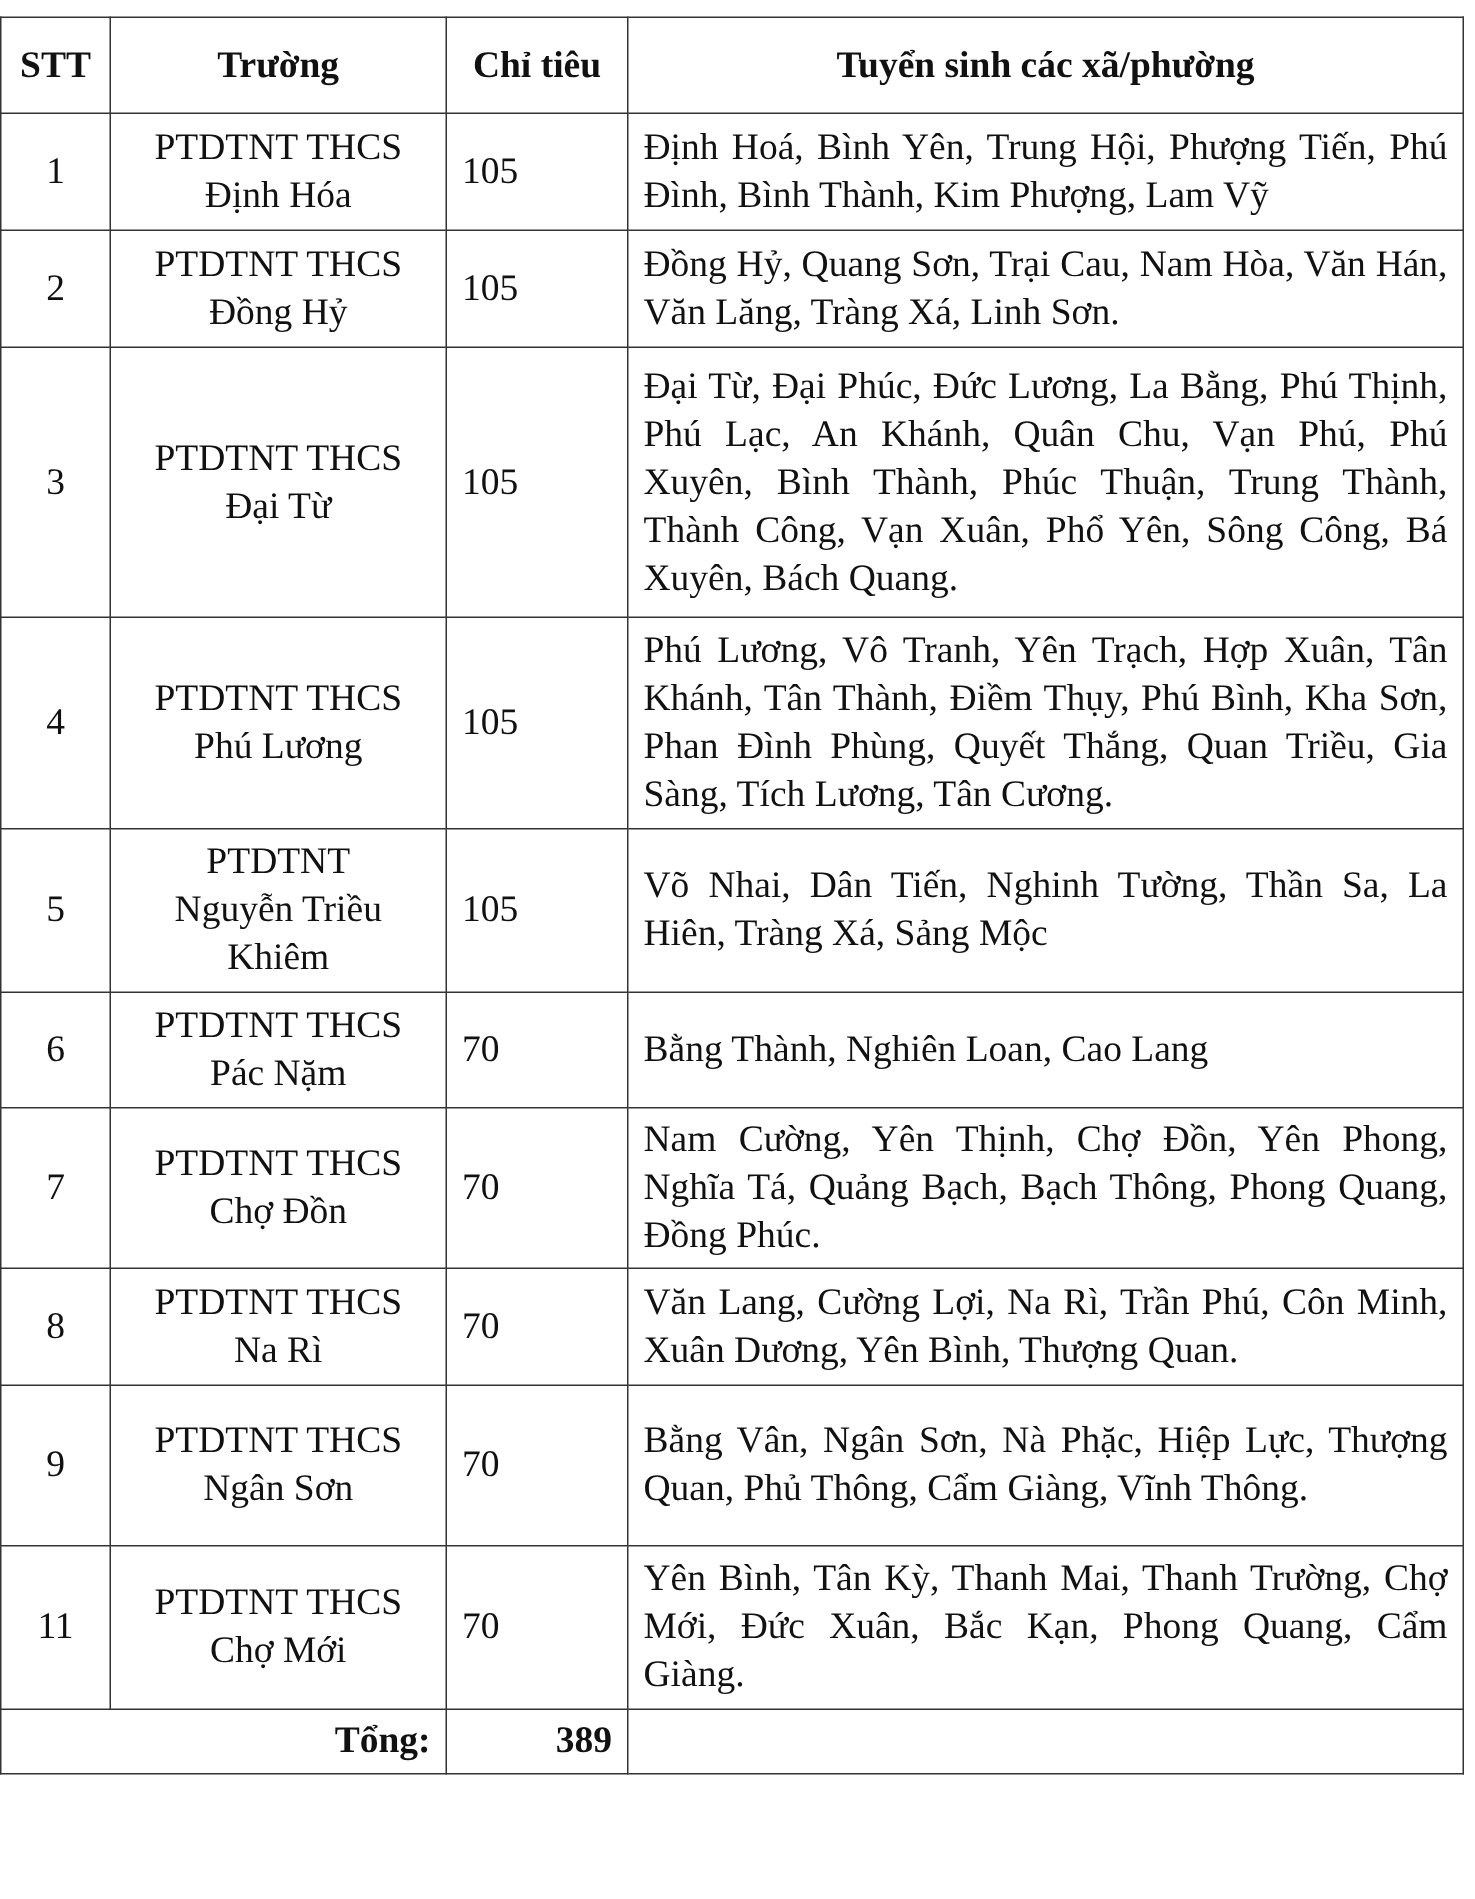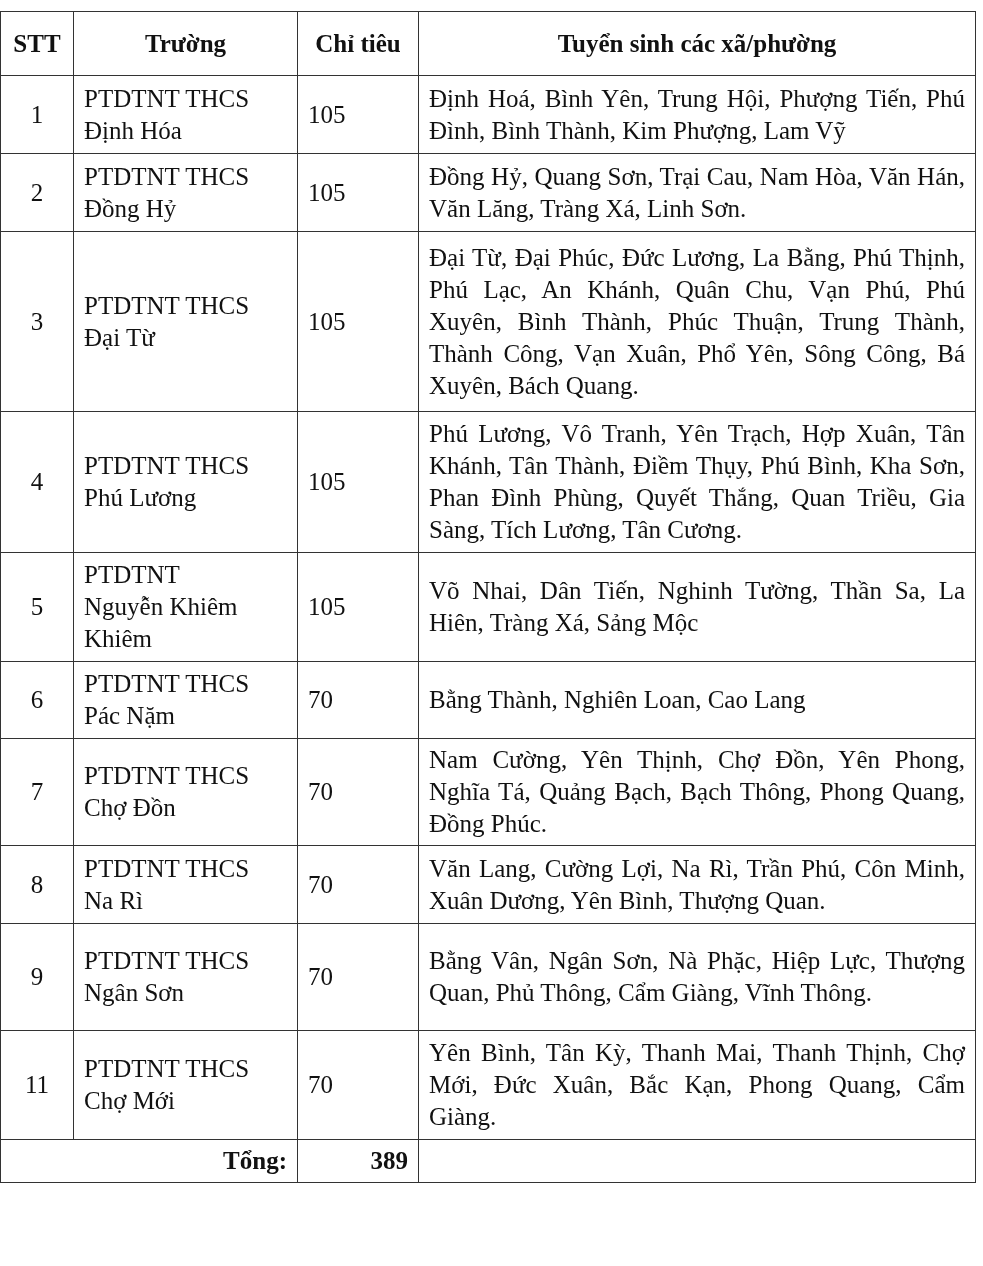--- a/index.html
+++ b/index.html
@@ -22,21 +22,21 @@
     table.main th {
       font-weight: bold;
       height: 63px;
     }
     td.stt { text-align: center; padding: 0 4px; }
     td.school { text-align: left; }
     td.quota { text-align: left; }
     td.areas { text-align: justify; padding: 0 10px; }
     td.total-label, td.total-value { font-weight: bold; text-align: right; }
     tr.total td { height: 42px; }
-    .school-line { display: block; }
+    .school-line { display: block; text-align: center; }
   </style>
 </head>
 <body>
 
 <table class="main">
   <colgroup>
     <col style="width:73px">
     <col style="width:224px">
     <col style="width:121px">
     <col style="width:557px">
@@ -87,21 +87,21 @@
       <span class="school-line">Phú Lương</span>
 
     </td>
     <td class="quota">105</td>
     <td class="areas">Phú Lương, Vô Tranh, Yên Trạch, Hợp Xuân, Tân Khánh, Tân Thành, Điềm Thụy, Phú Bình, Kha Sơn, Phan Đình Phùng, Quyết Thắng, Quan Triều, Gia Sàng, Tích Lương, Tân Cương.</td>
   </tr>
       <tr style="height: 109px;">
     <td class="stt">5</td>
     <td class="school">
       <span class="school-line">PTDTNT</span>
-      <span class="school-line">Nguyễn Khiêm</span>
+      <span class="school-line">Nguyễn Triều</span>
       <span class="school-line">Khiêm</span>
     </td>
     <td class="quota">105</td>
     <td class="areas">Võ Nhai, Dân Tiến, Nghinh Tường, Thần Sa, La Hiên, Tràng Xá, Sảng Mộc</td>
   </tr>
       <tr style="height: 77px;">
     <td class="stt">6</td>
     <td class="school">
       <span class="school-line">PTDTNT THCS</span>
       <span class="school-line">Pác Nặm</span>
@@ -141,21 +141,21 @@
     <td class="areas">Bằng Vân, Ngân Sơn, Nà Phặc, Hiệp Lực, Thượng Quan, Phủ Thông, Cẩm Giàng, Vĩnh Thông.</td>
   </tr>
       <tr style="height: 109px;">
     <td class="stt">11</td>
     <td class="school">
       <span class="school-line">PTDTNT THCS</span>
       <span class="school-line">Chợ Mới</span>
 
     </td>
     <td class="quota">70</td>
-    <td class="areas">Yên Bình, Tân Kỳ, Thanh Mai, Thanh Thịnh, Chợ Mới, Đức Xuân, Bắc Kạn, Phong Quang, Cẩm Giàng.</td>
+    <td class="areas">Yên Bình, Tân Kỳ, Thanh Mai, Thanh Trường, Chợ Mới, Đức Xuân, Bắc Kạn, Phong Quang, Cẩm Giàng.</td>
   </tr>
     </tbody>
   <tfoot>
     <tr class="total">
       <td class="total-label" colspan="2">Tổng:</td>
       <td class="total-value">389</td>
       <td class="areas"></td>
     </tr>
   </tfoot>
 </table>

